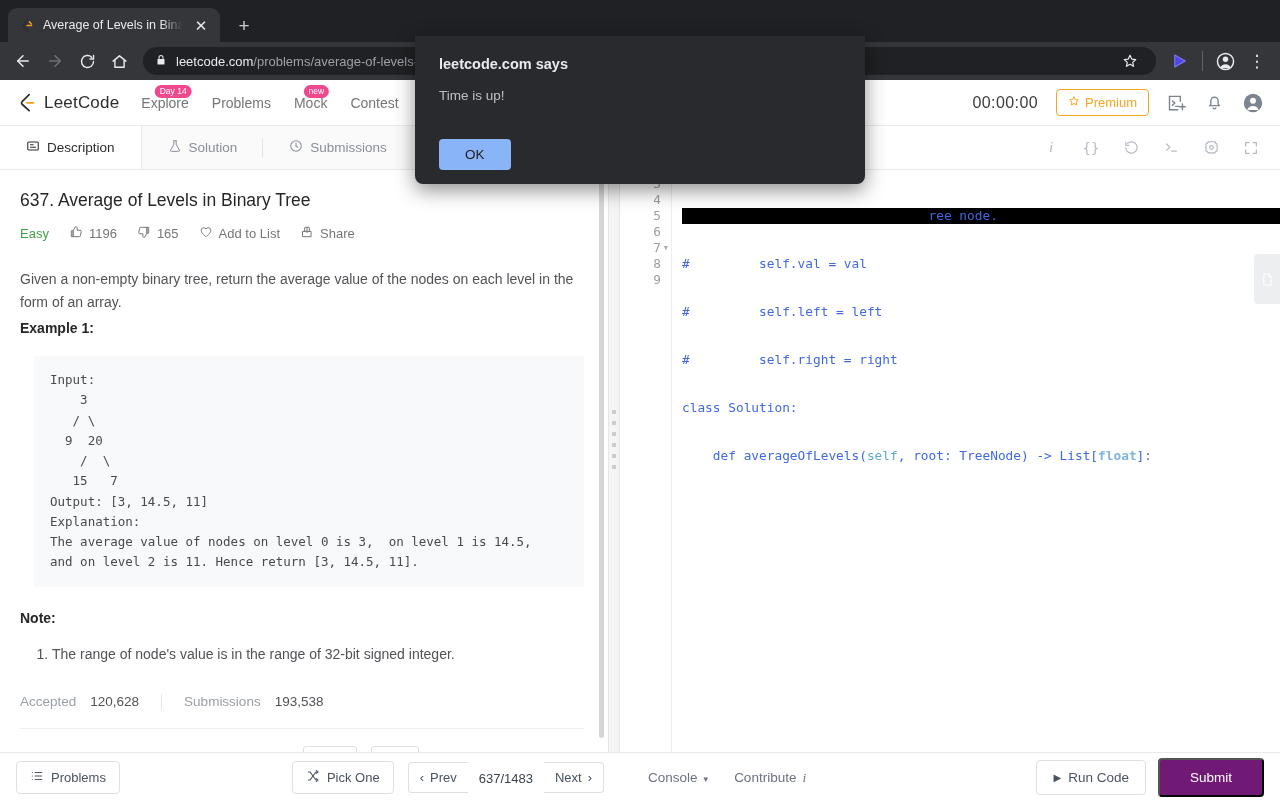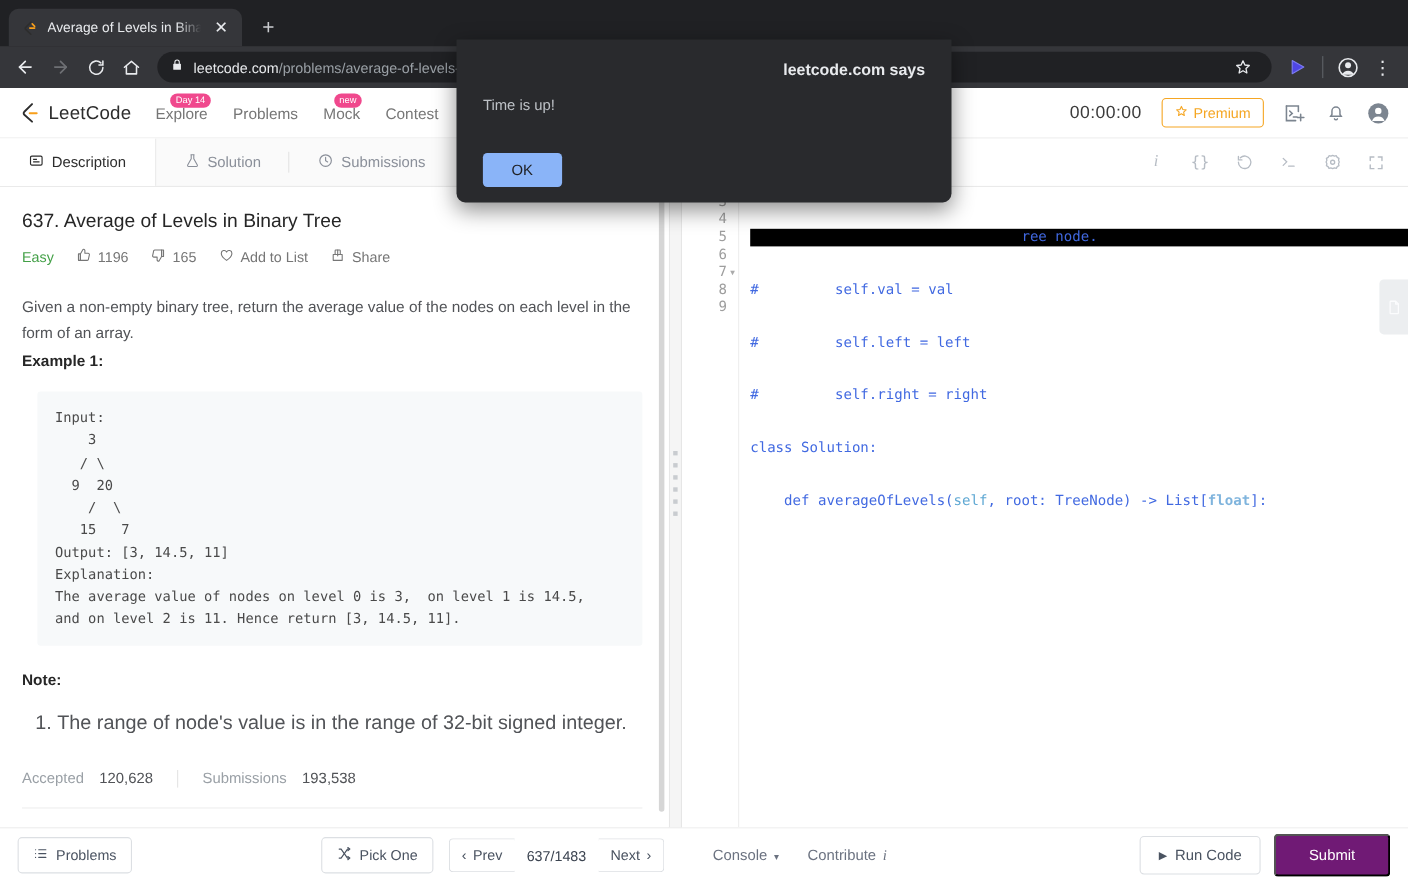--- a/index.html
+++ b/index.html
@@ -116,21 +116,21 @@
   #q-desc { font-size: 14px; color: #515357; line-height: 1.62; }
   #q-desc p { margin-bottom: 2px; }
   #q-desc .strong { font-weight: 700; color: #262626; display:block; margin-top: 4px; }
   pre.example {
     background: #f7f9fa; border-radius: 3px;
     padding: 14px 16px; margin: 16px 0 20px 14px;
     font-family: "DejaVu Sans Mono", monospace; font-size: 12.5px;
     line-height: 1.62; color: #4a4a4a; white-space: pre;
   }
   #note-head { font-weight: 700; color: #262626; font-size: 14px; margin-top: 18px; }
-  #note-list { margin: 14px 0 0 32px; font-size: 18px; color: #515357; }
+  #note-list { margin: 14px 0 0 32px; font-size: 14px; color: #515357; }
   #stats {
     display: flex; gap: 14px;
     font-size: 13.5px; color: #515357; margin-top: 28px; padding-bottom: 18px;
   }
   #stats .lbl { color: #9aa0a6; }
   #stats .vbar { width: 1px; height: 16px; background: #e4e4e4; margin: 0 8px; }
   #seen-row {
     border-top: 1px solid #eee; padding-top: 17px;
     display: flex; align-items: center; gap: 14px; font-size: 13.5px; color: #767676;
   }
@@ -208,21 +208,21 @@
 
   
   #dialog-backdrop { position: absolute; inset: 0; pointer-events: none; }
   #js-dialog {
     position: absolute; left: 415px; top: -44px;
     width: 450px; background: #292a2d; color: #e8eaed;
     border-radius: 0 0 8px 8px;
     box-shadow: 0 6px 20px rgba(0,0,0,.45);
     padding: 20px 24px 14px 24px;
   }
-  #js-dialog .dlg-title { font-size: 14.5px; font-weight: 700; color: #e8eaed; text-align: right; }
+  #js-dialog .dlg-title { font-size: 14.5px; font-weight: 700; color: #e8eaed; }
   #js-dialog .dlg-msg { font-size: 13.5px; color: #bdc1c6; margin-top: 16px; }
   #js-dialog .dlg-actions { display: flex; justify-content: flex-start; margin-top: 36px; }
   #dlg-ok {
     background: #8ab4f8; color: #202124; border: none; border-radius: 4px;
     font-size: 13.5px; padding: 8px 26px; font-family: "Liberation Sans", sans-serif;
   }
 </style>
 </head>
 <body>
 

